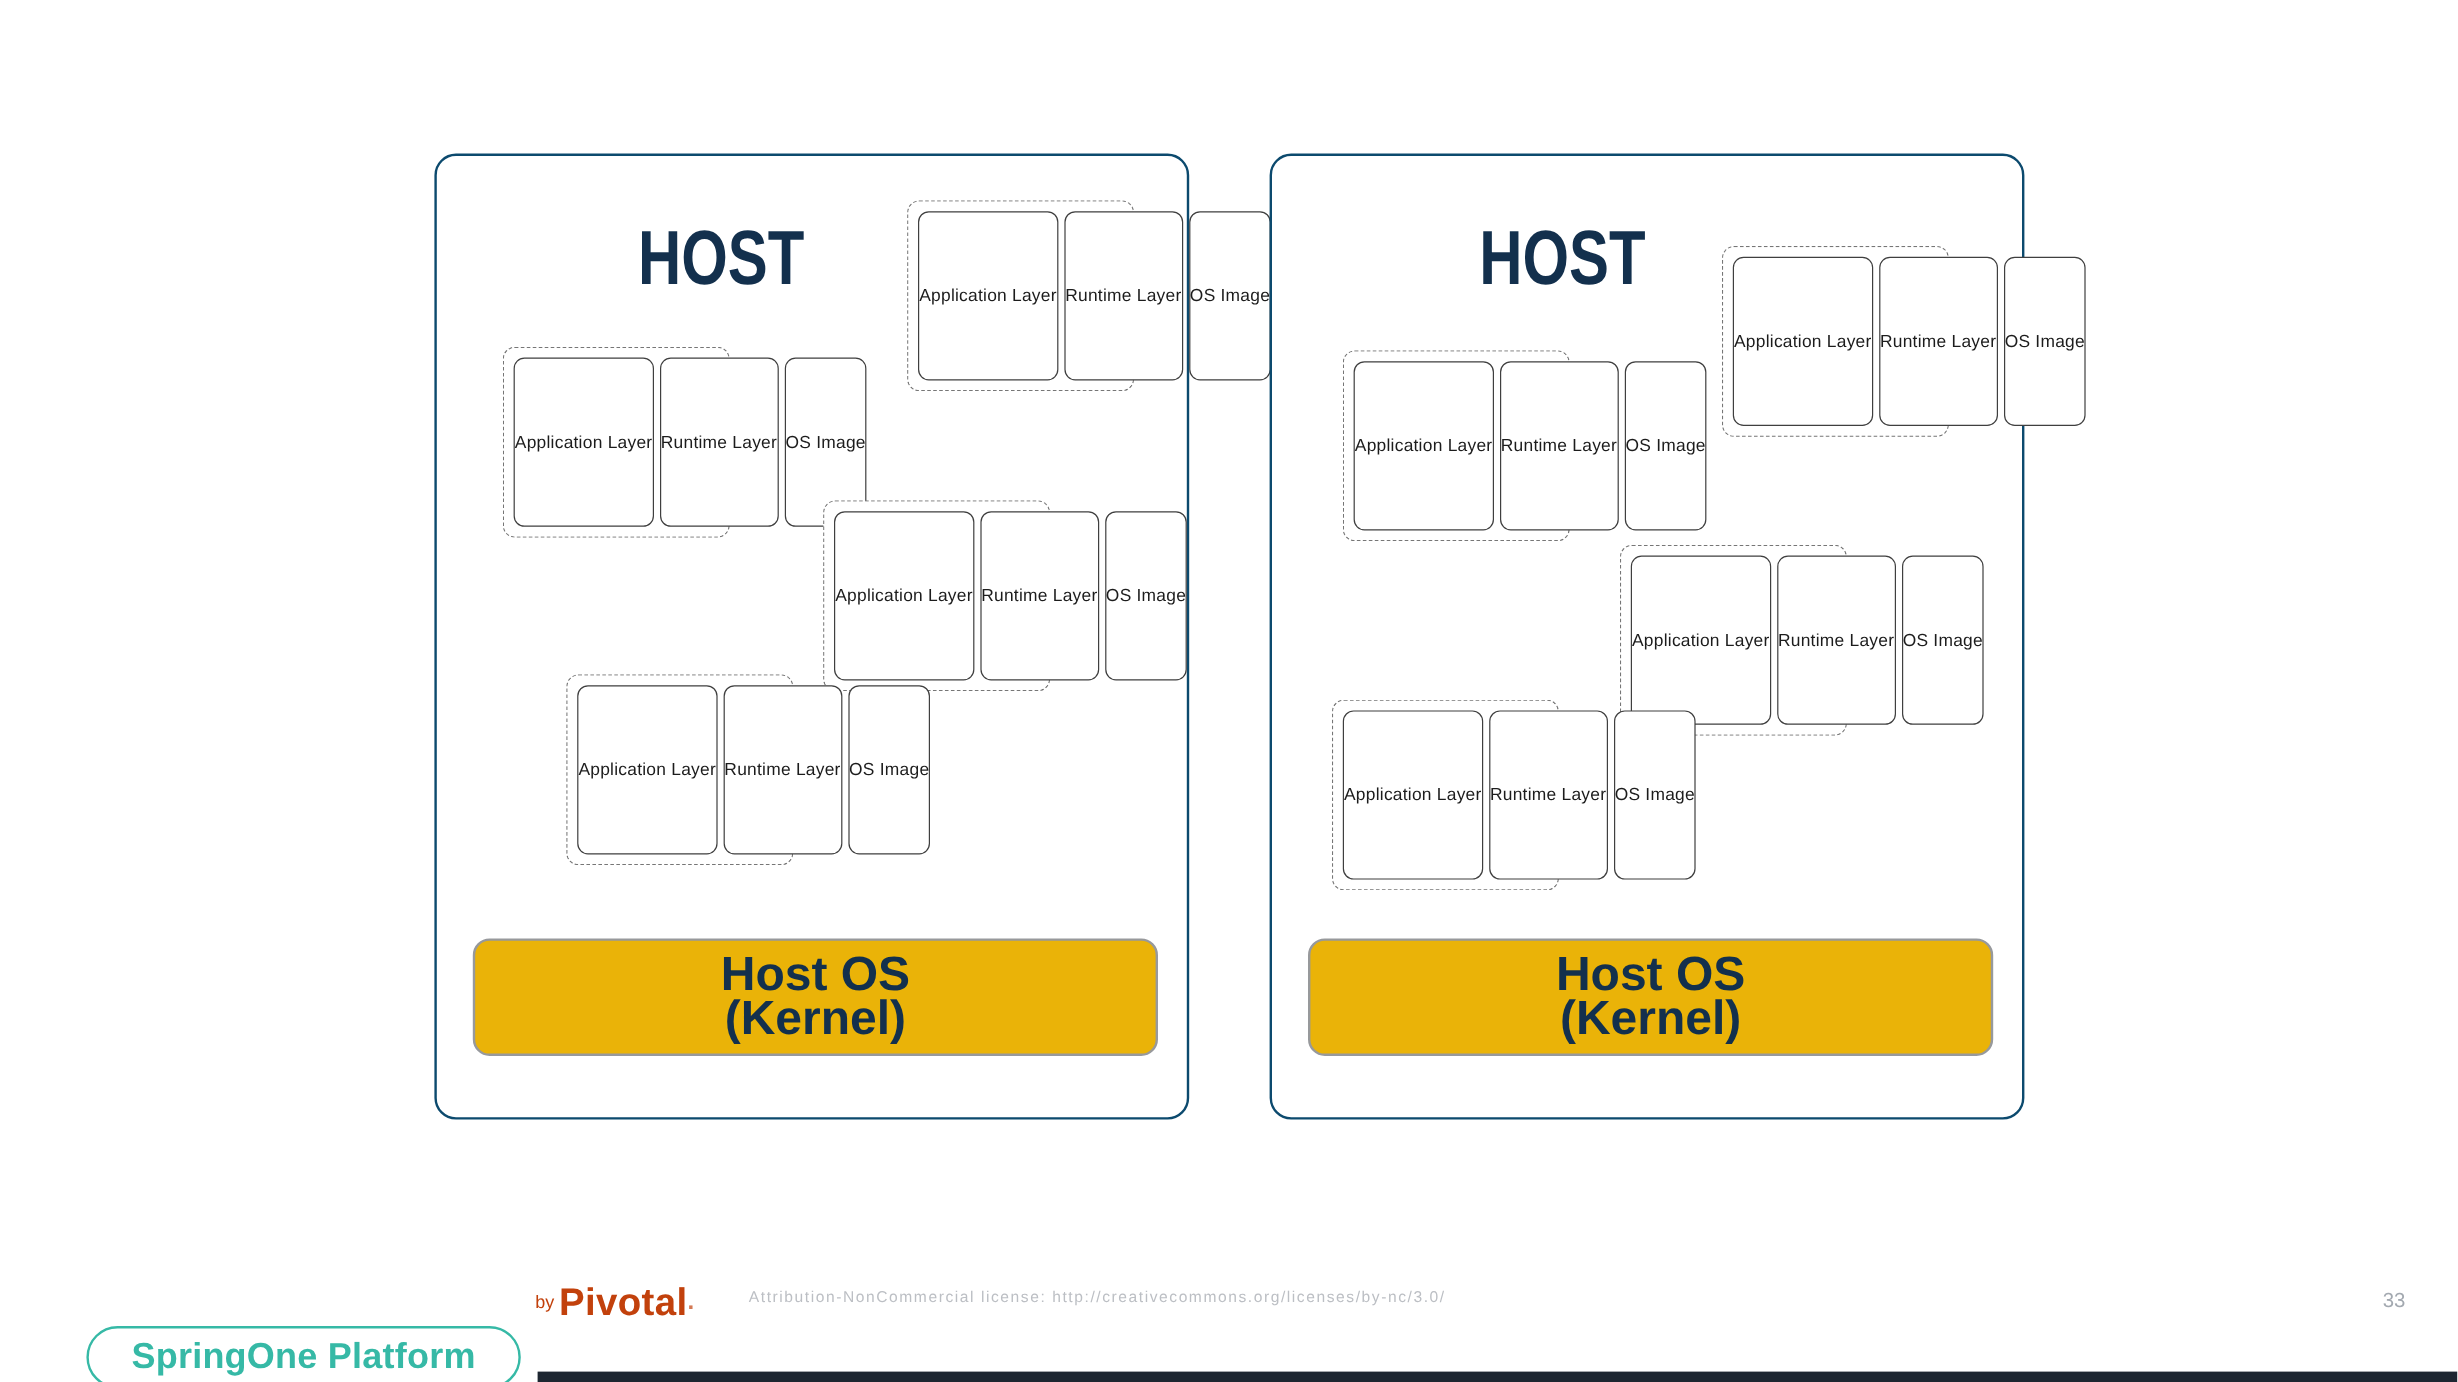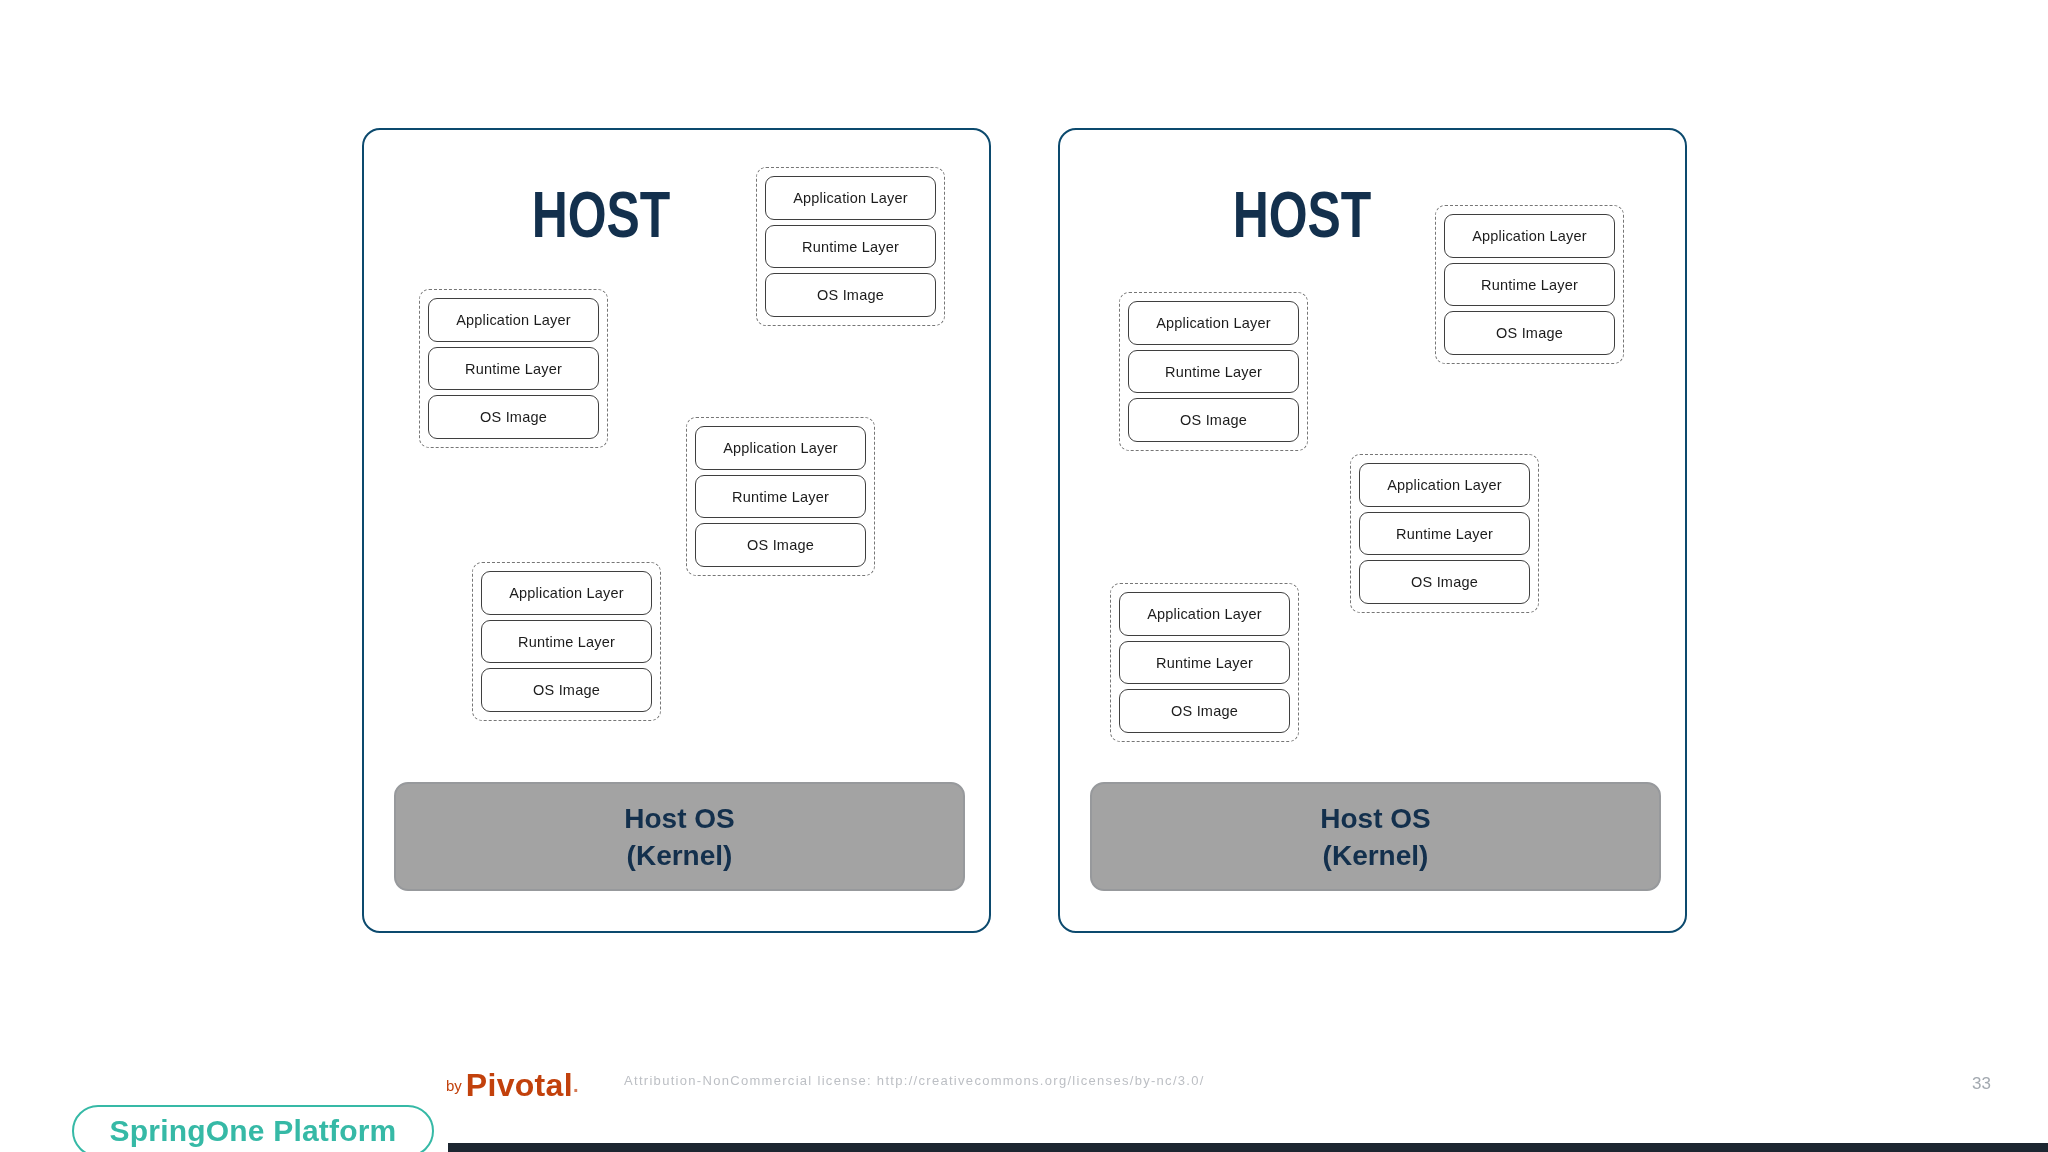--- a/index.html
+++ b/index.html
@@ -17,62 +17,62 @@
   .host-title{
     position:absolute;top:48px;font-size:64px;font-weight:700;color:#13304d;
     transform:translateX(-50%) scaleX(0.78);transform-origin:center top;white-space:nowrap;
   }
   .panel.left  .host-title{left:237px;}
   .panel.right .host-title{left:242px;}
   
   .stack{
     position:absolute;width:189px;height:159px;box-sizing:border-box;
     border:1.5px dashed #767676;border-radius:10px;background:#ffffff;
-    padding:8px;display:flex;flex-direction:column;gap:5px;
+    padding:8px;display:flex;gap:5px;
   }
   .panel.left  .stack.s1{left:392px;top:37px;}
   .panel.left  .stack.s2{left:55px;top:159px;}
   .panel.left  .stack.s3{left:322px;top:287px;}
   .panel.left  .stack.s4{left:108px;top:432px;}
   .panel.right .stack.s1{left:375px;top:75px;}
   .panel.right .stack.s2{left:59px;top:162px;}
   .panel.right .stack.s3{left:290px;top:324px;}
   .panel.right .stack.s4{left:50px;top:453px;}
   .layer{
     flex:1;background:#ffffff;border:1.5px solid #3f3f3f;border-radius:9px;
     display:flex;align-items:center;justify-content:center;
     font-size:14.5px;color:#1c1c1c;letter-spacing:0.2px;white-space:nowrap;
   }
   
   .kernel{
-    position:absolute;left:30px;top:652px;width:571px;height:109px;box-sizing:border-box;
-    background:#a3a3a3;border:2px solid #97999c;border-radius:14px;
+    position:absolute;left:30px;top:652px;width:571px;height:98px;box-sizing:border-box;
+    background:#eab308;border:2px solid #97999c;border-radius:14px;
     display:flex;flex-direction:column;align-items:center;justify-content:center;
-    color:#13304d;font-weight:700;font-size:28px;line-height:37px;
+    color:#13304d;font-weight:700;font-size:40px;line-height:37px;
   }
   
   .logo-pill{
     position:absolute;left:72px;top:1062px;width:362px;height:52px;box-sizing:border-box;
     border:2.5px solid #36b9a6;border-radius:28px;
     display:flex;align-items:center;justify-content:center;
     color:#36b9a6;font-size:30px;font-weight:700;letter-spacing:0.2px;margin-top:43px;
   }
   .byline{
     position:absolute;left:446px;top:1068px;height:34px;
     display:flex;align-items:center;color:#c2410c;
   }
   .byline .by{font-size:15px;margin-right:4px;}
   .byline .brand{font-size:32px;font-weight:600;letter-spacing:0.3px;}
   .byline .dot{font-size:20px;font-weight:600;opacity:0.7;}
   .license{
     position:absolute;left:624px;top:1072px;width:920px;
     font-size:13px;line-height:17px;letter-spacing:1.3px;color:#bcbfc4;
   }
   .page-number{
-    position:absolute;left:1972px;top:1074px;width:46px;
+    position:absolute;left:1972px;top:1074px;width:46px;text-align:center;
     font-size:17px;color:#a3a9b0;
   }
   .bottom-bar{
     position:absolute;left:448px;top:1143px;width:1600px;height:9px;background:#1d2631;
   }
 </style>
 </head>
 <body>
 
 <div class="slide">

